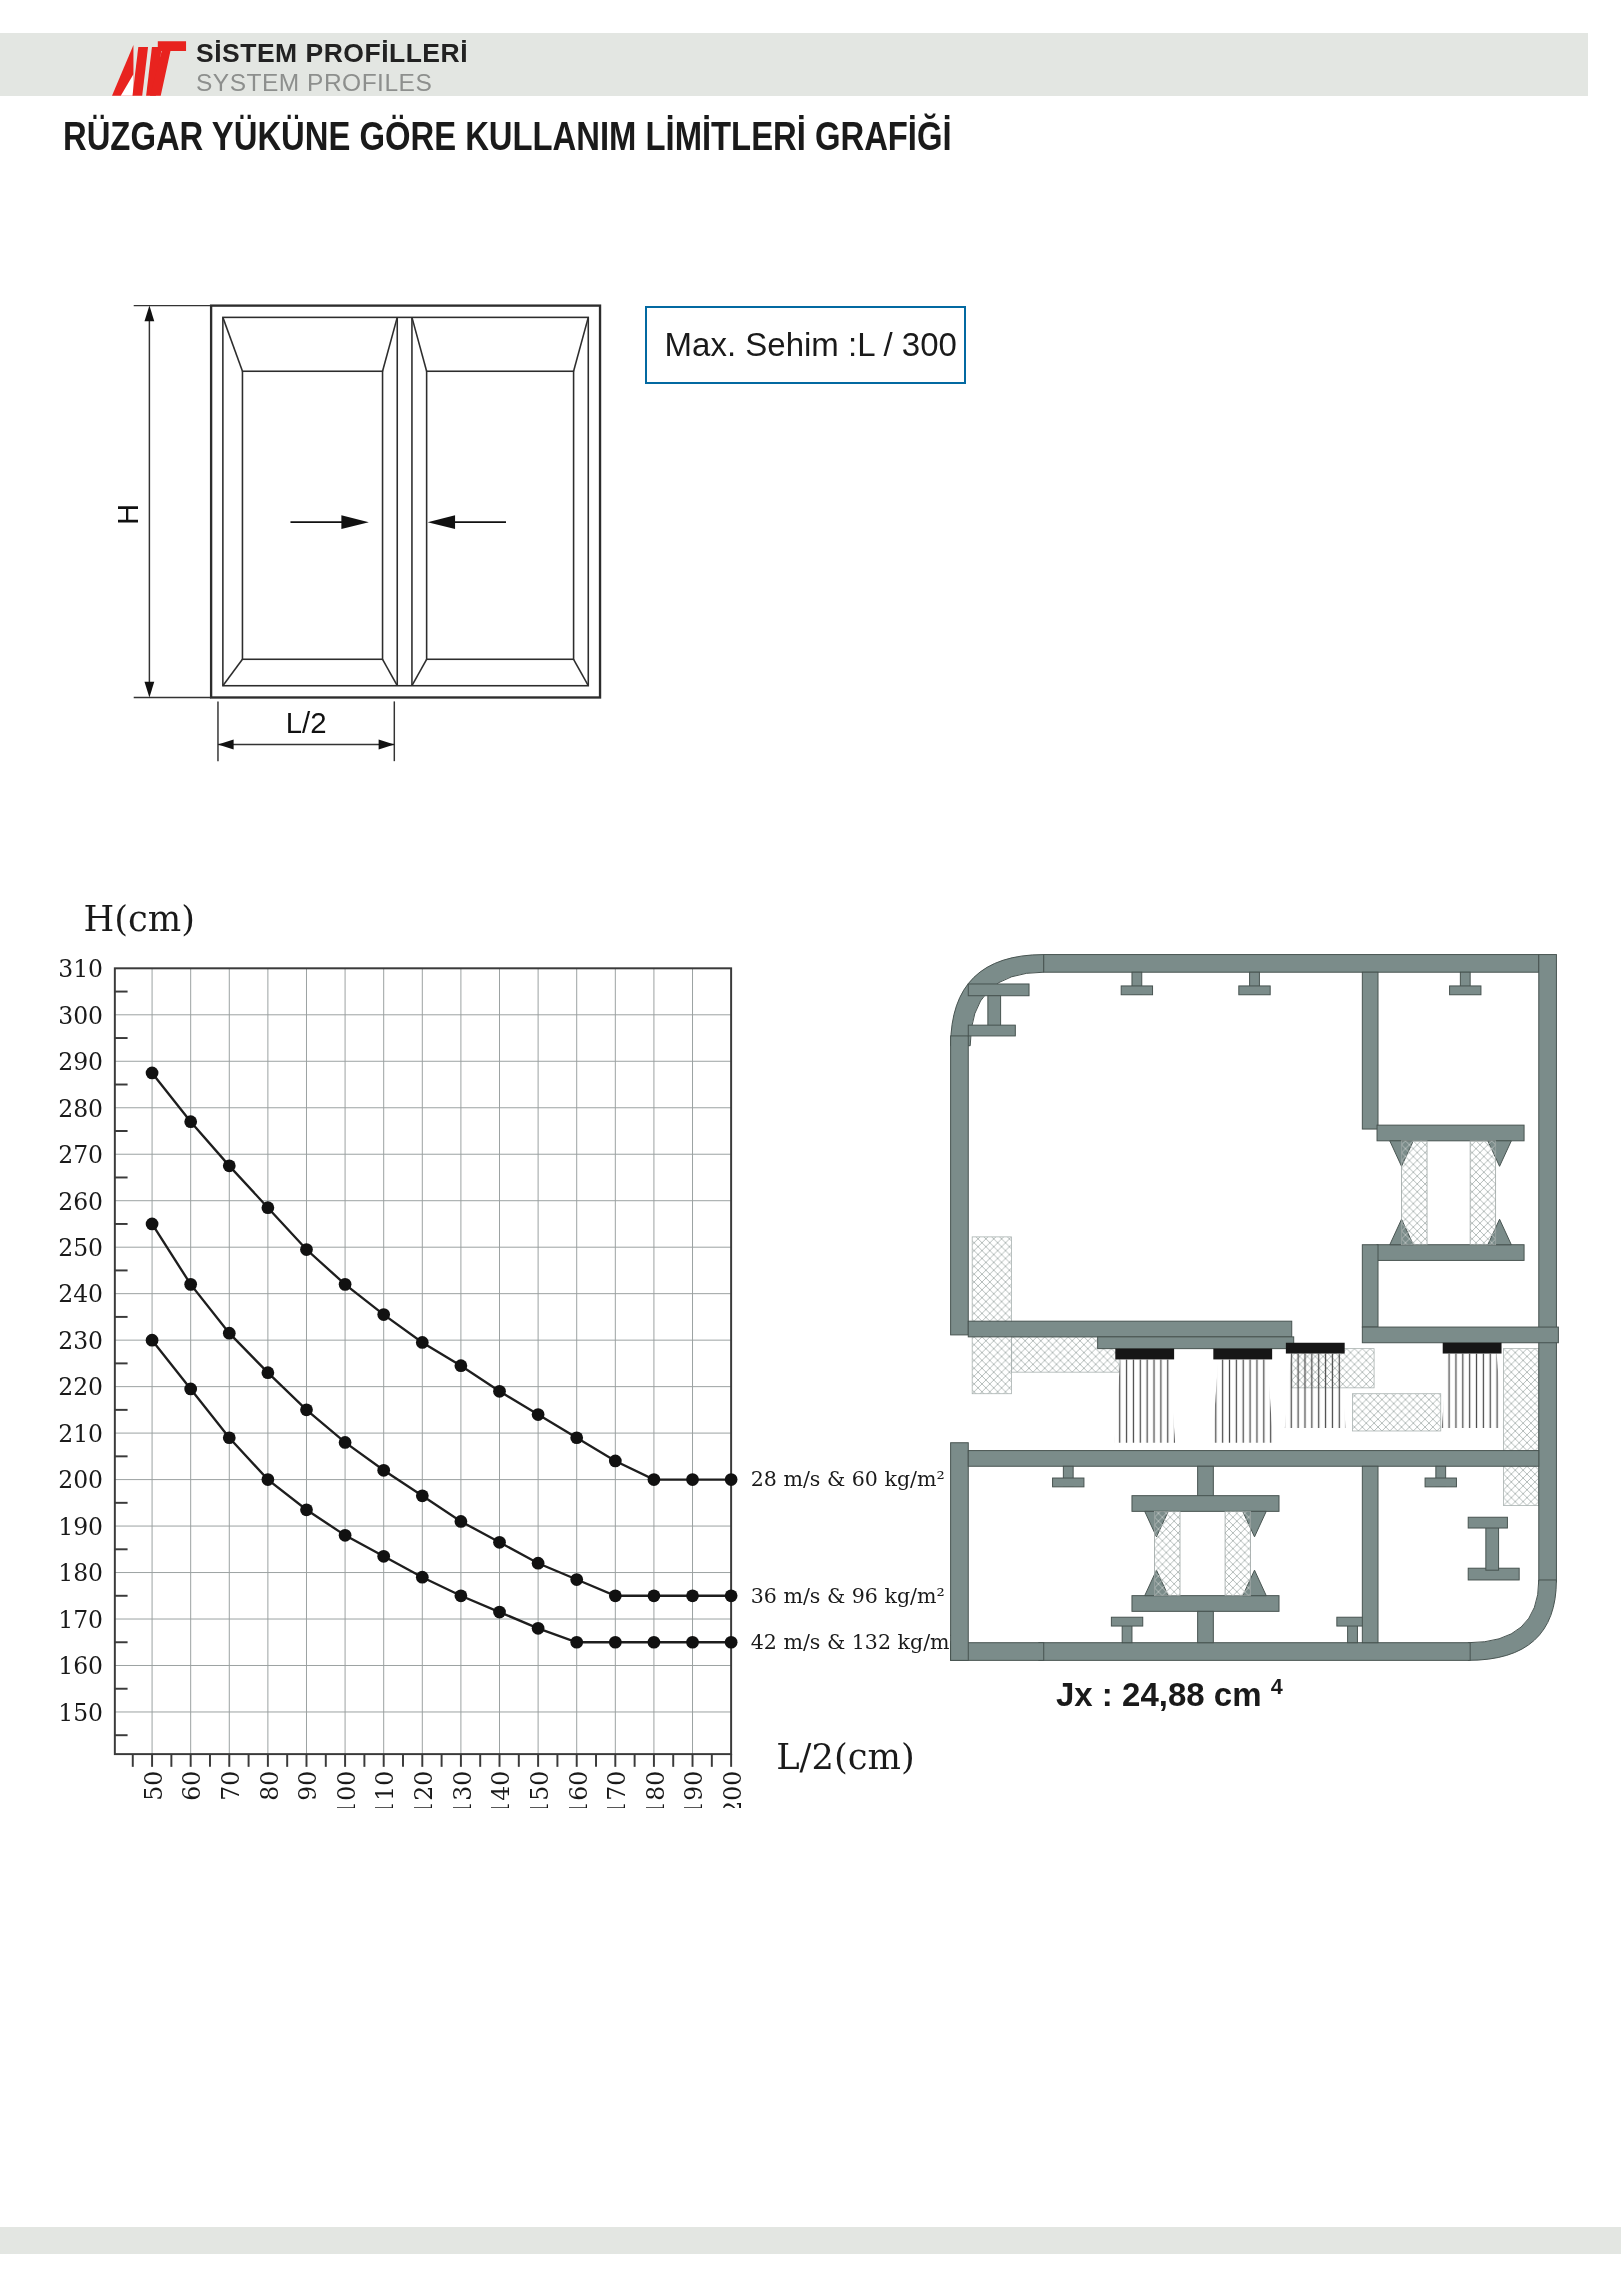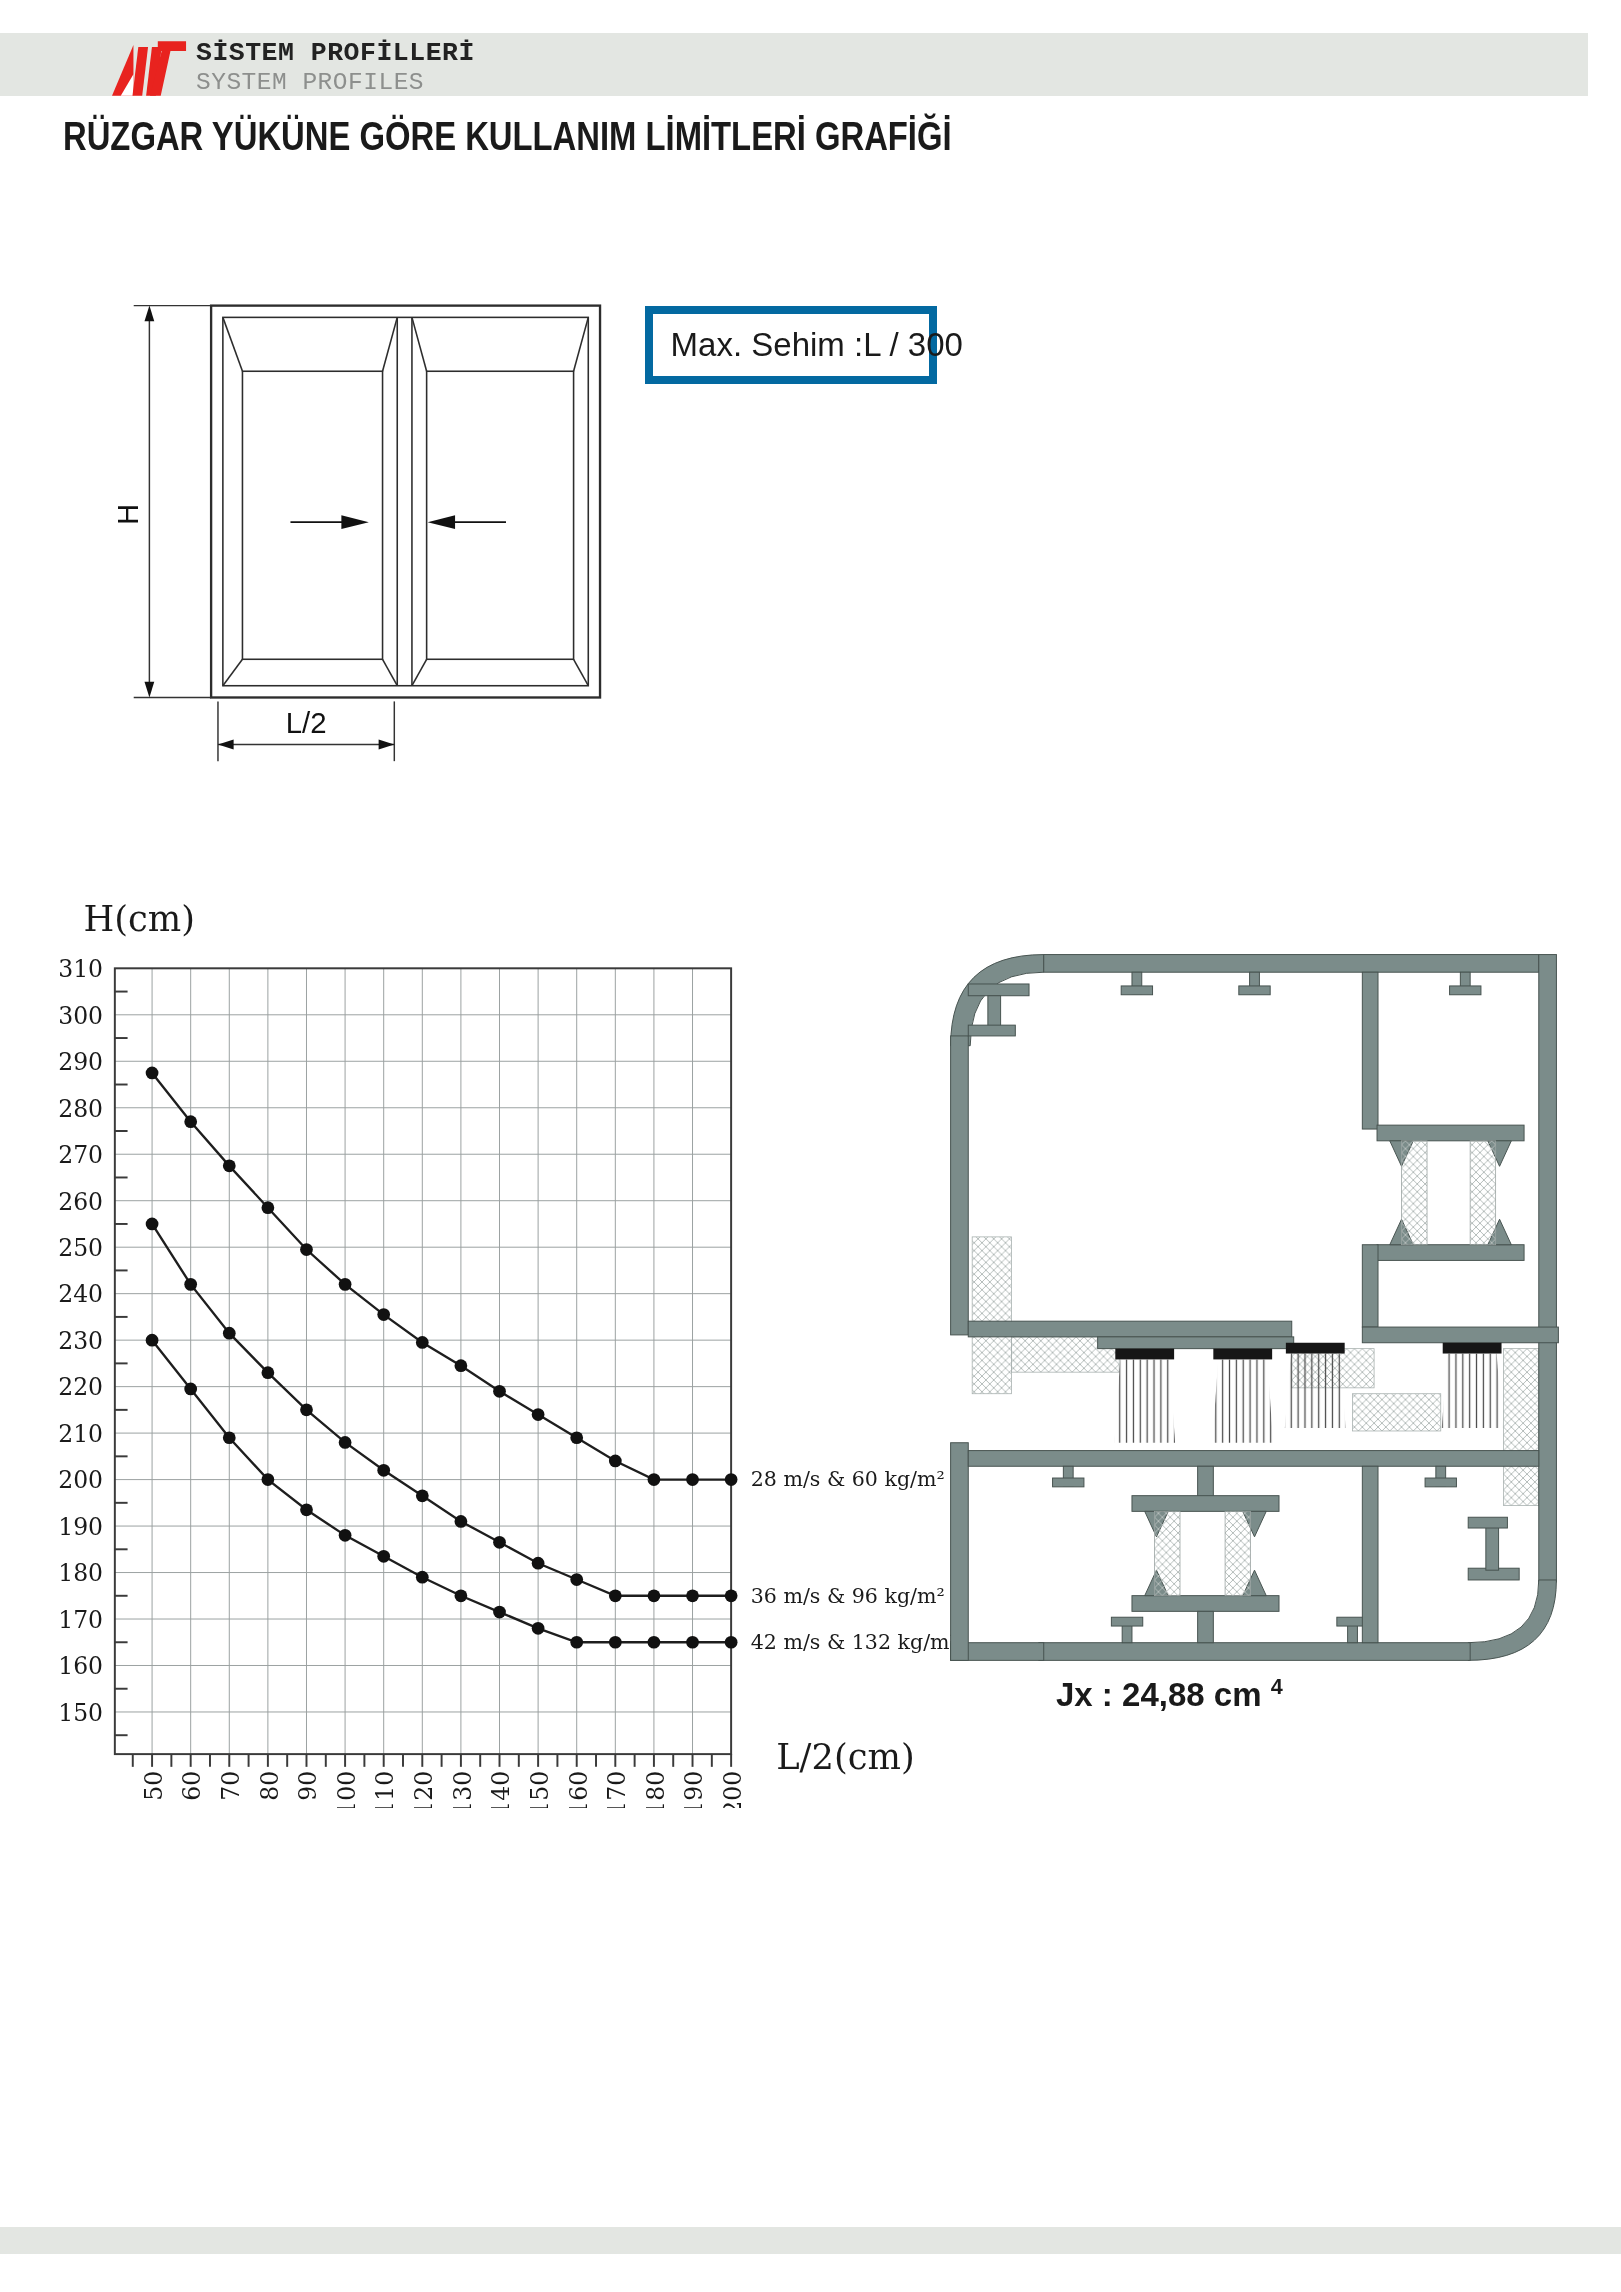--- a/index.html
+++ b/index.html
@@ -8,34 +8,34 @@
     --profile-fill:#7b8c8a;
     --grid-line:#9aa0a0;
   }
   html,body{margin:0;padding:0;background:#fff;}
   .page{position:relative;width:1621px;height:2293px;background:#fff;overflow:hidden;
         font-family:"Liberation Sans",sans-serif;color:#1a1a1a;}
 
   
   .top-band{position:absolute;left:0;top:33px;width:1588px;height:63px;background:var(--band-gray);}
   .logo{position:absolute;left:112px;top:39px;}
-  .brand{position:absolute;left:196px;top:40px;line-height:1;font-family:Liberation Mono, monospace;}
+  .brand{position:absolute;left:196px;top:40px;line-height:1;}
   .brand .t1{font-size:26.5px;font-weight:bold;color:#222;letter-spacing:0.5px;}
   .brand .t2{font-size:24.5px;color:#8d8f8d;letter-spacing:0.5px;margin-top:4px;}
   .code-banner{position:absolute;left:1095px;top:35px;width:414px;height:61px;background:var(--accent-red);
     clip-path:polygon(54px 0,100% 0,100% 100%,0 100%);
     display:flex;align-items:center;justify-content:center;}
   .code-banner span{color:#fff;font-size:53px;letter-spacing:2px;padding-left:35px;}
 
   
   .page-title{position:absolute;left:63px;top:114px;font-size:40px;font-weight:bold;white-space:nowrap;
     transform:scaleX(.82);transform-origin:left top;letter-spacing:0;}
 
   
-  .sehim-box{position:absolute;left:645px;top:306px;width:292px;height:78px;border:8px solid #0369a1;
+  .sehim-box{position:absolute;left:645px;top:306px;width:321px;height:78px;border:2px solid #0369a1;
     box-sizing:border-box;display:flex;align-items:center;padding-left:17.6px;font-size:33px;white-space:nowrap;}
   .sehim-box b{font-weight:normal;}
 
   
   .jx{position:absolute;left:1056px;top:1674px;font-size:33px;font-weight:bold;white-space:nowrap;}
   .jx sup{font-size:21.6px;}
 
   
   .tick{font:24px "DejaVu Serif",serif;fill:#1a1a1a;}
   .axis-title{font:36px "DejaVu Serif",serif;fill:#1a1a1a;}

